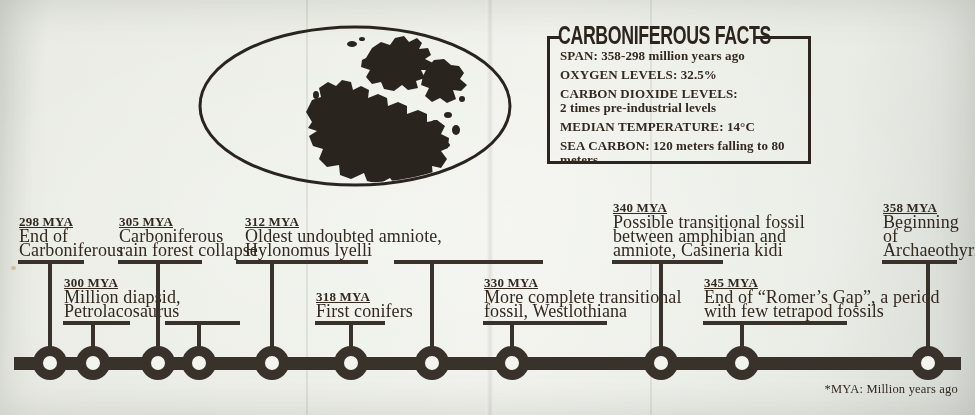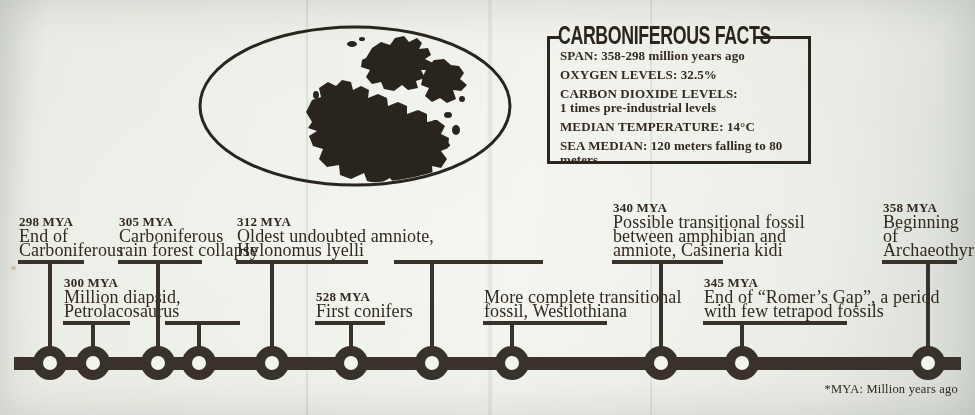--- a/index.html
+++ b/index.html
@@ -38,21 +38,21 @@
   .fact-row{font-size:13px;line-height:14px;margin-bottom:5px;letter-spacing:0.1px;}
   .fact-label{font-weight:bold;}
   .fact-value{font-weight:bold;}
   .fact-value.block{display:block;}
   
   .tl-bar{position:absolute;left:14px;top:357px;width:947px;height:13px;background:#38322a;}
   #events{position:absolute;left:0;top:0;width:100%;height:100%;}
   .ev-text{position:absolute;white-space:pre-line;}
   .ev-text.ev-top{bottom:158px;}
   .ev-text.ev-bot{bottom:97px;}
-  .ev-mya{font-weight:bold;font-size:13px;line-height:15px;letter-spacing:0.2px;}
+  .ev-mya{font-weight:bold;font-size:13px;line-height:15px;letter-spacing:0.2px;text-decoration:underline;}
   .ev-desc{font-size:18px;line-height:14px;letter-spacing:0.1px;}
   .ev-bar{position:absolute;height:4px;background:#38322a;}
   .ev-bar.ev-top{top:260px;}
   .ev-bar.ev-bot{top:321px;}
   .ev-conn{position:absolute;width:4px;background:#38322a;}
   .ev-conn.ev-top{top:262px;height:86px;}
   .ev-conn.ev-bot{top:323px;height:26px;}
   .ev-node{
     position:absolute;top:346px;width:34px;height:34px;box-sizing:border-box;
     border:10px solid #38322a;border-radius:50%;background:#f3f4ee;
@@ -97,23 +97,23 @@
     </g>
   </svg>
 
   <div class="facts-box">
     <div class="topline-left"></div>
     <div class="topline-right"></div>
     <h1 class="facts-title">CARBONIFEROUS FACTS</h1>
     <div class="facts-rows">
         <div class="fact-row"><span class="fact-label">SPAN: </span><span class="fact-value">358-298 million years ago</span></div>
         <div class="fact-row"><span class="fact-label">OXYGEN LEVELS: </span><span class="fact-value">32.5%</span></div>
-        <div class="fact-row"><span class="fact-label">CARBON DIOXIDE LEVELS: </span><span class="fact-value block">1 times pre-industrial levels</span></div>
+        <div class="fact-row"><span class="fact-label">CARBON DIOXIDE LEVELS: </span><span class="fact-value block">2 times pre-industrial levels</span></div>
         <div class="fact-row"><span class="fact-label">MEDIAN TEMPERATURE: </span><span class="fact-value">14°C</span></div>
-        <div class="fact-row"><span class="fact-label">SEA MEDIAN: </span><span class="fact-value">120 meters falling to 80 meters</span></div>
+        <div class="fact-row"><span class="fact-label">SEA CARBON: </span><span class="fact-value">120 meters falling to 80 meters</span></div>
       </div>
   </div>
 
   <div class="tl-bar"></div>
   <div id="events">
       <div class="ev-conn ev-top" style="left: 48px;"></div>
       <div class="ev-bar ev-top" style="left: 18px; width: 66px;"></div>
       <div class="ev-text ev-top" style="left: 19px;"><div class="ev-mya">298 MYA</div><div class="ev-desc">End of
 Carboniferous</div></div>
       <div class="ev-node" style="left: 33px;"></div>
@@ -125,33 +125,33 @@
       <div class="ev-conn ev-top" style="left: 156px;"></div>
       <div class="ev-bar ev-top" style="left: 118px; width: 84px;"></div>
       <div class="ev-text ev-top" style="left: 119px;"><div class="ev-mya">305 MYA</div><div class="ev-desc">Carboniferous
 rain forest collapse</div></div>
       <div class="ev-node" style="left: 141px;"></div>
       <div class="ev-conn ev-bot" style="left: 197px;"></div>
       <div class="ev-bar ev-bot" style="left: 165px; width: 75px;"></div>
       <div class="ev-node" style="left: 182px;"></div>
       <div class="ev-conn ev-top" style="left: 270px;"></div>
       <div class="ev-bar ev-top" style="left: 236px; width: 132px;"></div>
-      <div class="ev-text ev-top" style="left: 237px;"><div class="ev-mya">312 MYA</div><div class="ev-desc">Oldest undoubted amniote,
+      <div class="ev-text ev-top" style="left: 245px;"><div class="ev-mya">312 MYA</div><div class="ev-desc">Oldest undoubted amniote,
 Hylonomus lyelli</div></div>
       <div class="ev-node" style="left: 255px;"></div>
       <div class="ev-conn ev-bot" style="left: 349px;"></div>
       <div class="ev-bar ev-bot" style="left: 315px; width: 70px;"></div>
-      <div class="ev-text ev-bot" style="left: 316px;"><div class="ev-mya">528 MYA</div><div class="ev-desc">First conifers</div></div>
+      <div class="ev-text ev-bot" style="left: 316px;"><div class="ev-mya">318 MYA</div><div class="ev-desc">First conifers</div></div>
       <div class="ev-node" style="left: 334px;"></div>
       <div class="ev-conn ev-top" style="left: 430px;"></div>
       <div class="ev-bar ev-top" style="left: 394px; width: 149px;"></div>
       <div class="ev-node" style="left: 415px;"></div>
       <div class="ev-conn ev-bot" style="left: 510px;"></div>
       <div class="ev-bar ev-bot" style="left: 483px; width: 124px;"></div>
-      <div class="ev-text ev-bot" style="left: 484px;"><div class="ev-desc">More complete transitional
+      <div class="ev-text ev-bot" style="left: 484px;"><div class="ev-mya">330 MYA</div><div class="ev-desc">More complete transitional
 fossil, Westlothiana</div></div>
       <div class="ev-node" style="left: 495px;"></div>
       <div class="ev-conn ev-top" style="left: 659px;"></div>
       <div class="ev-bar ev-top" style="left: 612px; width: 111px;"></div>
       <div class="ev-text ev-top" style="left: 613px;"><div class="ev-mya">340 MYA</div><div class="ev-desc">Possible transitional fossil
 between amphibian and
 amniote, Casineria kidi</div></div>
       <div class="ev-node" style="left: 644px;"></div>
       <div class="ev-conn ev-bot" style="left: 740px;"></div>
       <div class="ev-bar ev-bot" style="left: 703px; width: 144px;"></div>

